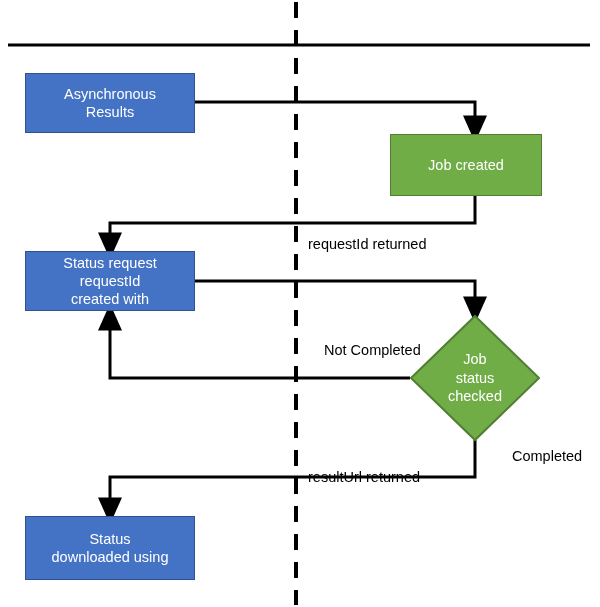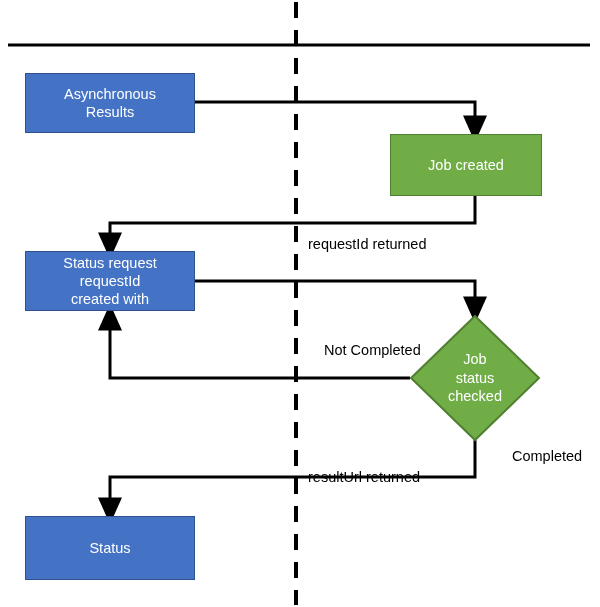--- a/index.html
+++ b/index.html
@@ -148,20 +148,21 @@
         <span class="node-label">Job</span>
         <span class="node-label">status</span>
         <span class="node-label">checked</span>
       </span>
     </div>
   </div>
 
   <div class="node blue" id="node-results-downloaded" style="left:25px; top:516px; width:170px; height:64px;">
     <span>
       <span class="node-label">Status</span>
+      <span class="node-label">downloaded using</span>
     </span>
   </div>
 
   <div class="edge-label" style="left:308px; top:236px;">requestId returned</div>
 
   <div class="edge-label" style="left:324px; top:342px;">Not Completed</div>
 
   <div class="edge-label" style="left:512px; top:448px;">Completed</div>
 
   <div class="edge-label" style="left:308px; top:469px;">resultUrl returned</div>

